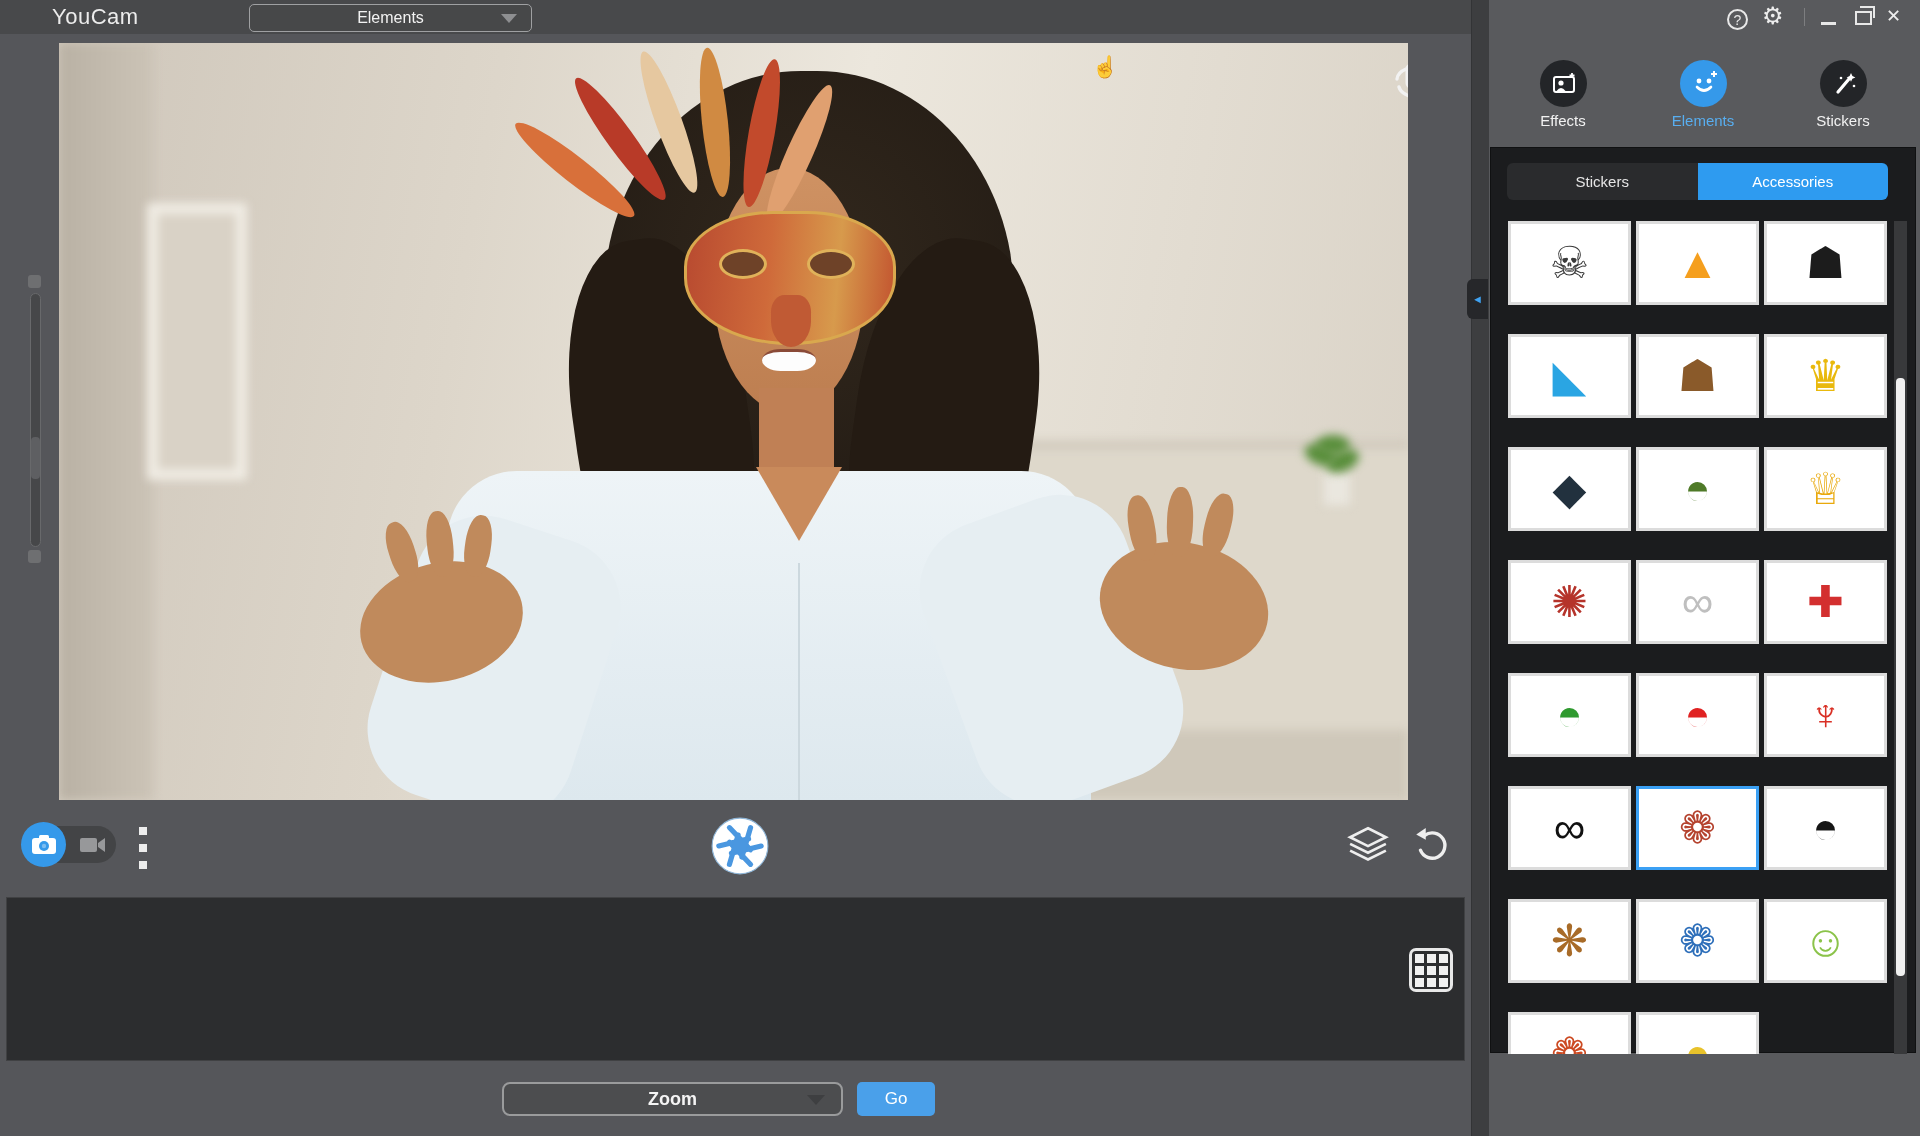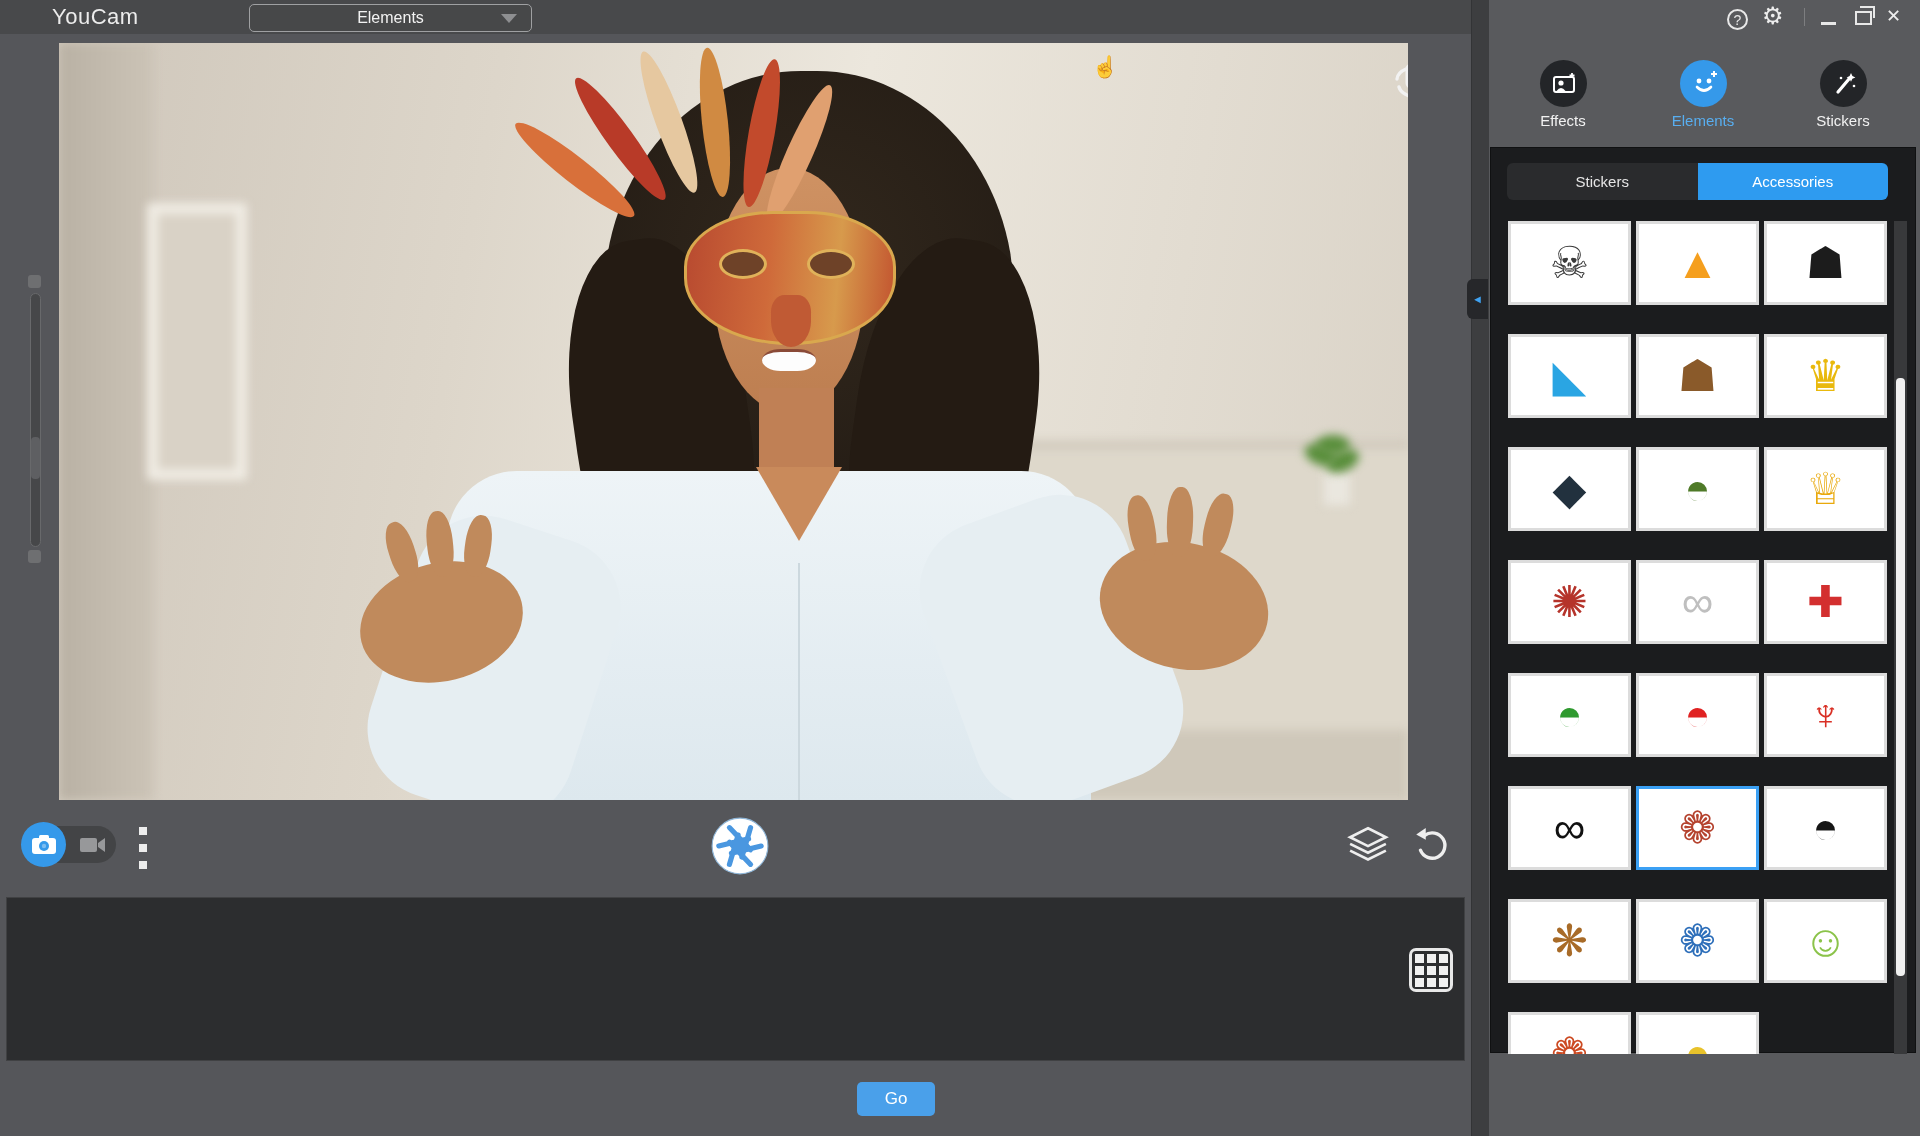--- a/index.html
+++ b/index.html
@@ -380,17 +380,21 @@
       <span></span>
       <span></span>
       <span></span>
       <span></span>
       <span></span>
       <span></span>
       <span></span>
       <span></span>
   </div>
 
+  <div class="abs zoom-dd">
+    <span class="lbl">Zoom</span>
+    <span class="tri"></span>
+  </div>
   <div class="abs go-btn">
     <span>Go</span>
   </div>
 
 </div>
 
 </body></html>

